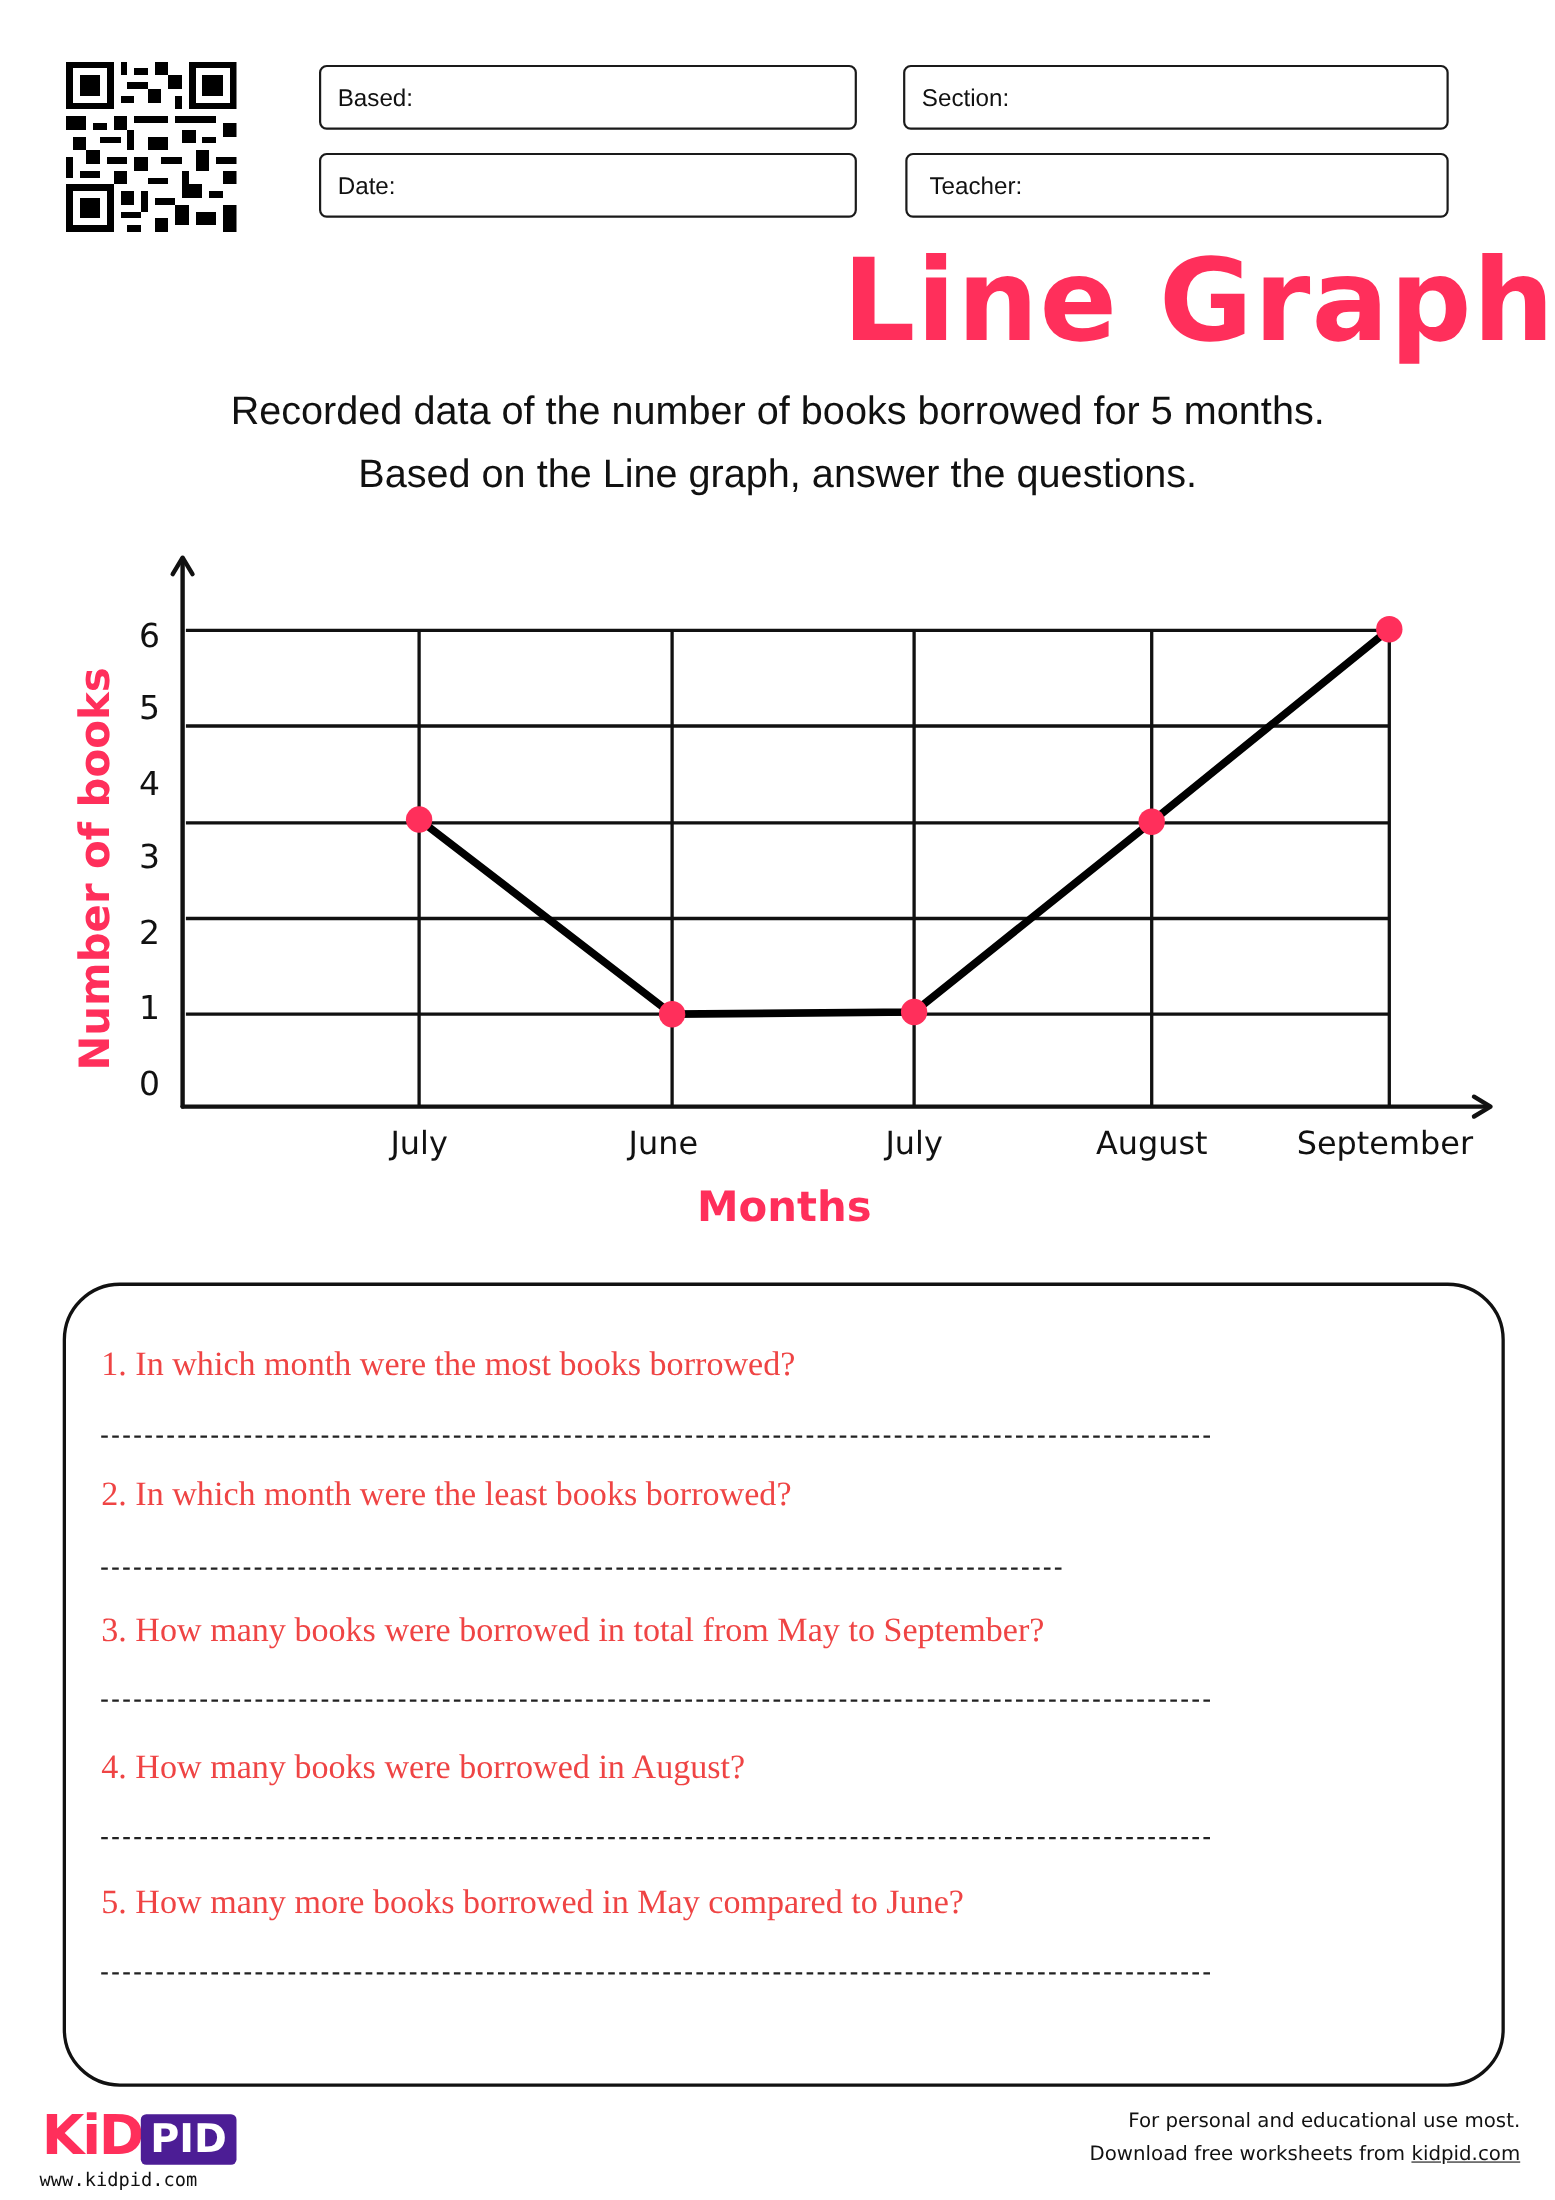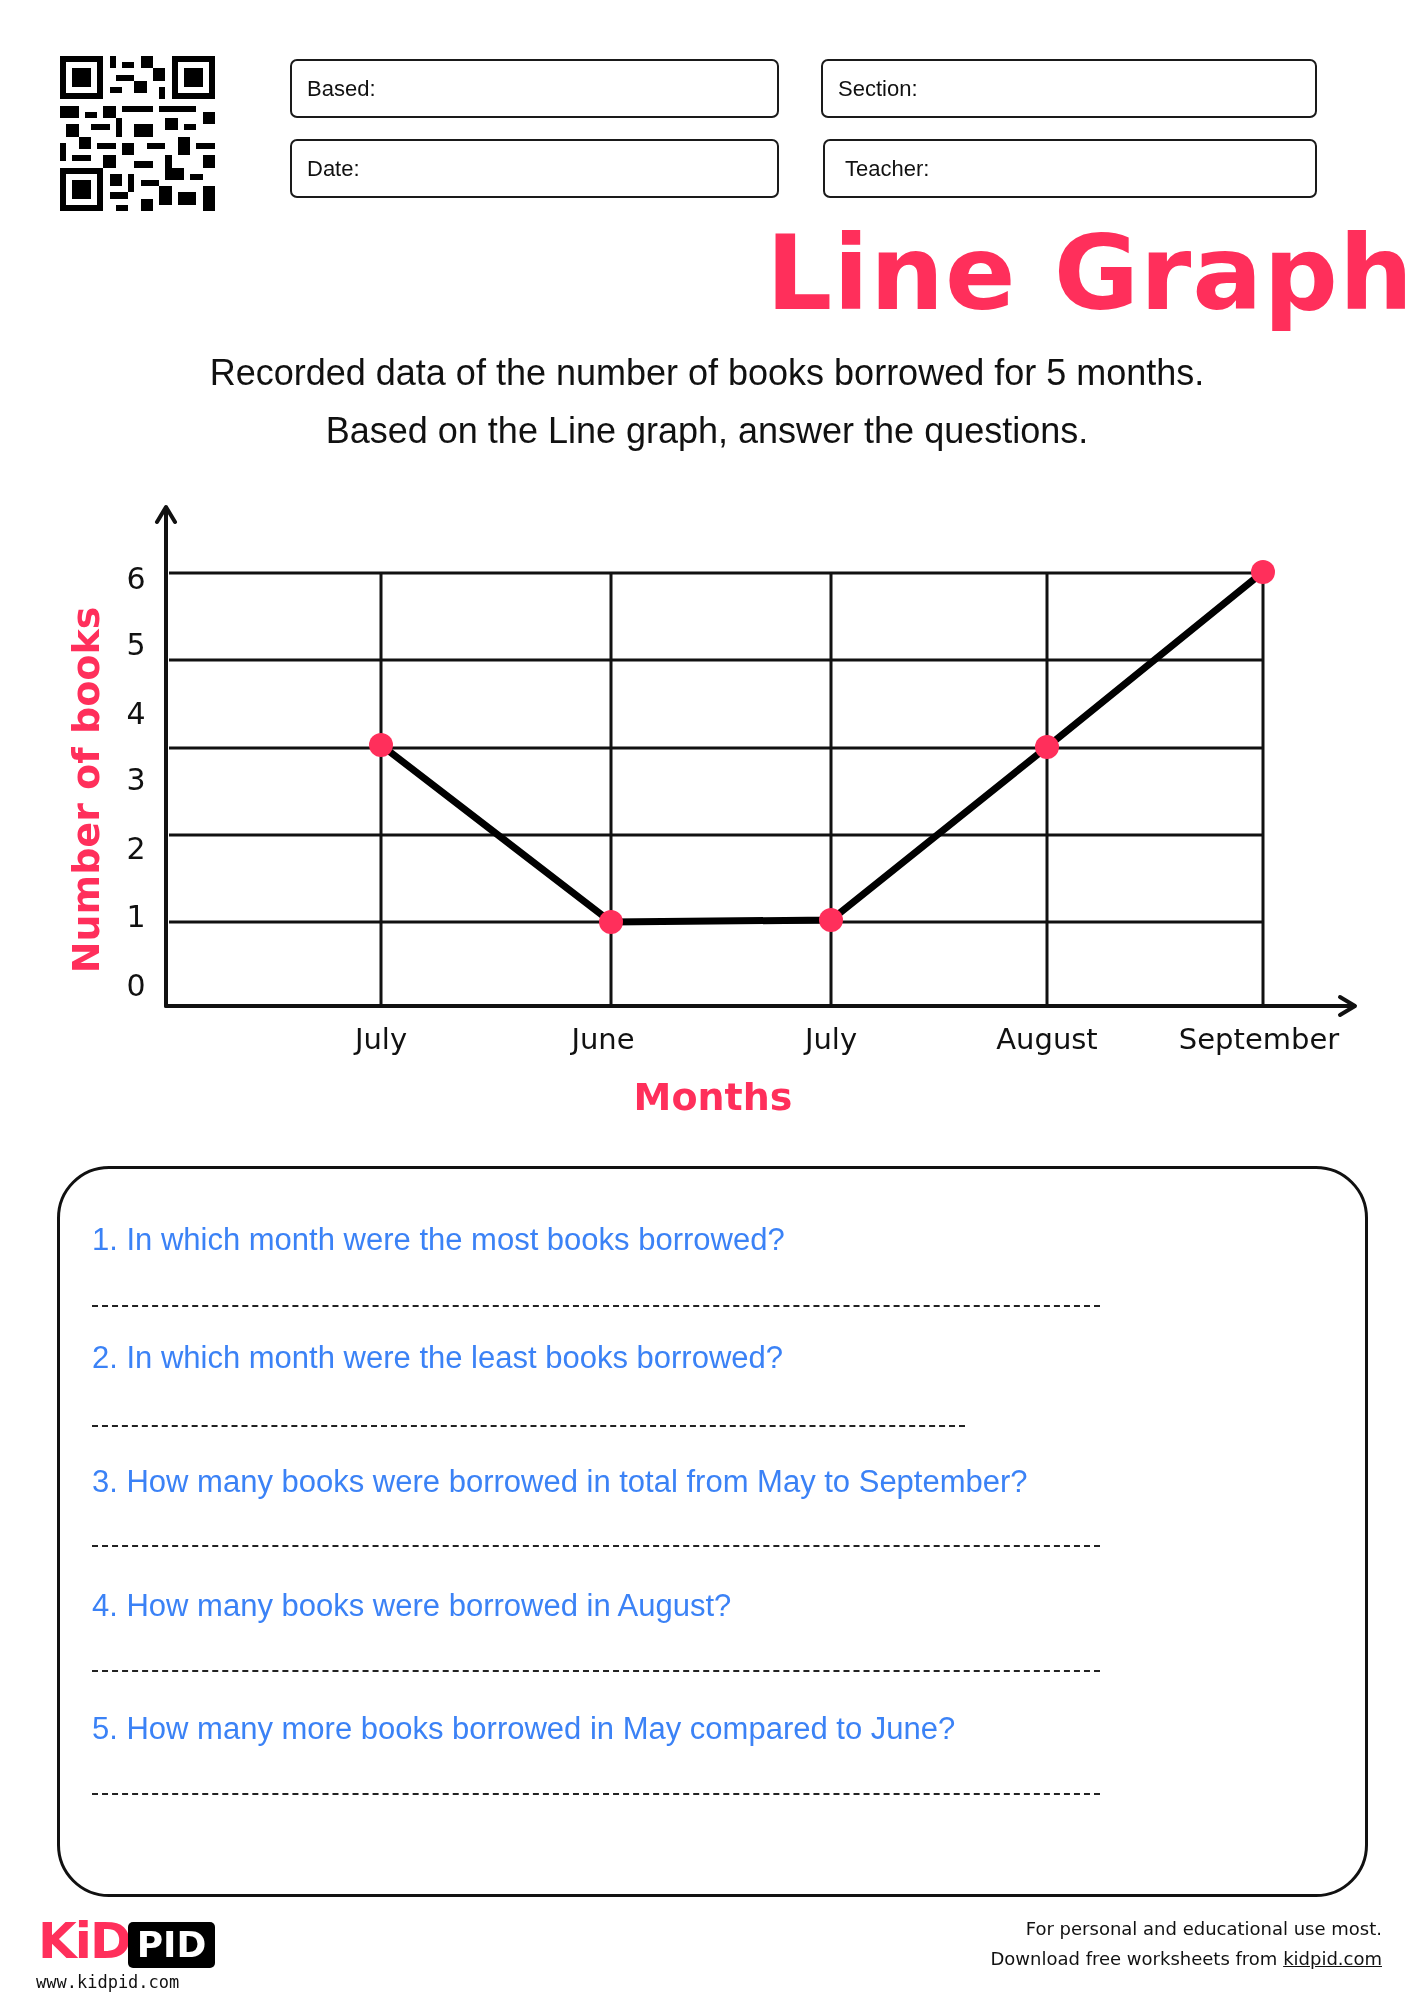--- a/index.html
+++ b/index.html
@@ -6,25 +6,25 @@
   body{width:1414px;height:2000px;position:relative;overflow:hidden;font-family:"DejaVu Sans",sans-serif;color:#111;}
   .abs{position:absolute;}
   .qr{left:60px;top:56px;width:155px;height:155px;}
   .field{position:absolute;border:2.5px solid #1a1a1a;border-radius:7px;box-sizing:border-box;height:59px;display:flex;align-items:center;padding-left:15px;font-family:"Liberation Sans",sans-serif;font-size:22px;color:#111;}
   .title{left:0;width:1414px;top:212px;text-align:right;font-family:"DejaVu Sans",sans-serif;font-weight:bold;font-size:104px;color:#ff2f5b;letter-spacing:1px;}
   .sub{left:0;width:1414px;text-align:center;font-family:Liberation Sans, sans-serif;font-size:36px;color:#111;}
   .tick{position:absolute;font-family:"DejaVu Sans",sans-serif;font-size:30px;width:40px;text-align:center;}
   .month{position:absolute;font-family:"DejaVu Sans",sans-serif;font-size:29px;transform:translateX(-50%);white-space:nowrap;}
   .axis-title{position:absolute;font-family:"DejaVu Sans",sans-serif;font-weight:bold;color:#ff2f5b;font-size:38px;white-space:nowrap;}
   .qbox{left:57px;top:1166px;width:1311px;height:731px;border:3px solid #111;border-radius:52px;box-sizing:border-box;}
-  .q{position:absolute;left:92px;font-family:Liberation Sans, sans-serif;font-size:31px;color:#3b82f6;white-space:nowrap;}
+  .q{position:absolute;left:92px;font-family:Liberation Serif, serif;font-size:31px;color:#ef4444;white-space:nowrap;}
   .ans{position:absolute;left:92px;border-bottom:2.5px dashed #222;height:0;}
   .foot-r{position:absolute;right:32px;text-align:right;font-family:"DejaVu Sans",sans-serif;font-size:18px;color:#111;}
   .logo-kid{position:absolute;left:38px;top:1912px;font-family:"DejaVu Sans",sans-serif;font-weight:bold;font-size:50px;color:#ff2f5b;letter-spacing:-2px;}
-  .logo-pid{position:absolute;left:128px;top:1922px;width:87px;height:46px;background:#000000;border-radius:5px;color:#fff;font-family:"DejaVu Sans",sans-serif;font-weight:bold;font-size:36px;text-align:center;line-height:46px;}
+  .logo-pid{position:absolute;left:128px;top:1922px;width:87px;height:46px;background:#4c1d95;border-radius:5px;color:#fff;font-family:"DejaVu Sans",sans-serif;font-weight:bold;font-size:36px;text-align:center;line-height:46px;}
   .www{position:absolute;left:36px;top:1972px;font-family:"DejaVu Sans Mono",monospace;font-size:17px;color:#111;}
 </style>
 </head>
 <body>
 
 <svg class="abs qr" viewBox="0 0 25 25" shape-rendering="crispEdges">
   <rect x="0" y="0" width="7" height="7" fill="#000"></rect>
     <rect x="1" y="1" width="5" height="5" fill="#fff"></rect>
     <rect x="2" y="2" width="3" height="3" fill="#000"></rect>
   <rect x="18" y="0" width="7" height="7" fill="#000"></rect>

